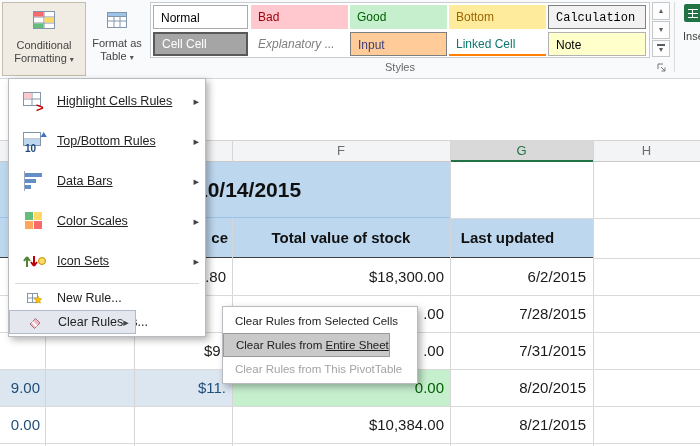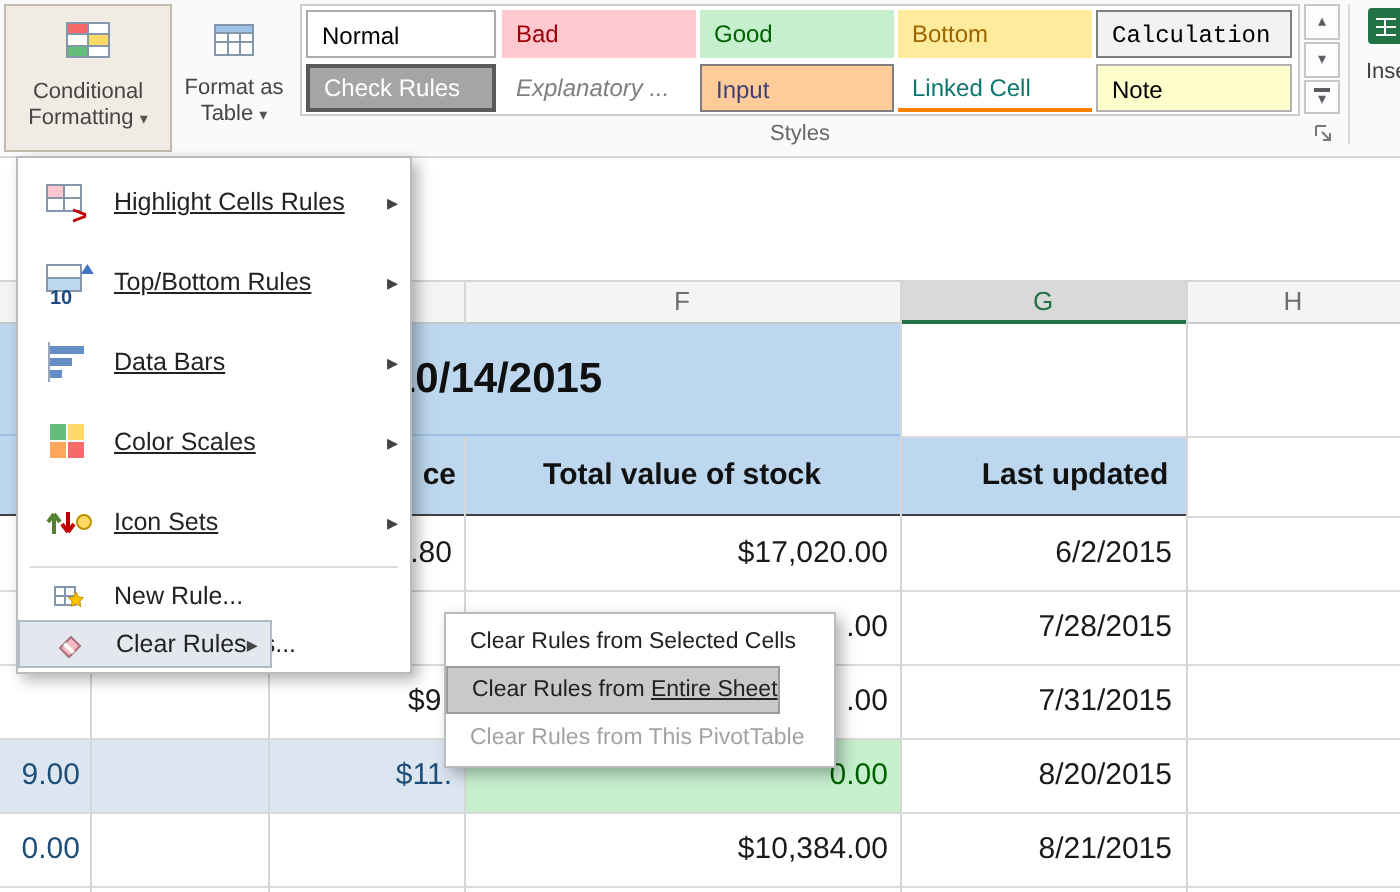--- a/index.html
+++ b/index.html
@@ -18,21 +18,21 @@
   .title-band{position:absolute;left:0;top:162px;width:450px;height:56px;background:#bdd7ee;
               border-bottom:1px solid #9cc3e5;box-sizing:border-box;}
   .title-text{position:absolute;left:196px;top:0;height:55px;line-height:55px;
               font-size:21px;font-weight:bold;color:#101010;white-space:nowrap;}
   .hdr-band{position:absolute;left:0;top:218px;width:593px;height:40px;background:#bdd7ee;
             border-bottom:1px solid #404040;box-sizing:border-box;}
   .hcell{position:absolute;top:218px;height:40px;line-height:40px;font-weight:bold;
          font-size:15px;color:#111;white-space:nowrap;}
   .hCe{left:150px;width:78px;text-align:right;}
   .hF{left:232px;width:218px;text-align:center;}
-  .hG{left:466px;width:143px;text-align:center;}
+  .hG{left:436px;width:143px;text-align:center;}
   .row4-band{position:absolute;left:0;top:369px;width:232px;height:37px;background:#dce6f1;}
   .green-cell{position:absolute;left:232px;top:369px;width:218px;height:37px;background:#c6efce;}
   .cell{position:absolute;height:37px;line-height:37px;font-size:15px;color:#1a1a1a;white-space:nowrap;}
   .cC{left:2px;width:38px;text-align:right;}
   .cE{left:100px;width:126px;text-align:right;}
   .cE3{left:204px;width:60px;text-align:left;}
   .cF{left:240px;width:204px;text-align:right;}
   .cG{left:450px;width:136px;text-align:right;}
   .r1{top:258px}.r2{top:295px}.r3{top:332px}.r4{top:369px}.r5{top:406px}
   .blue{color:#1f4e79;}
@@ -133,21 +133,21 @@
     <div class="hl" style="top:332px;left:0;width:700px"></div>
     <div class="hl" style="top:369px;left:0;width:700px"></div>
     <div class="hl" style="top:406px;left:0;width:700px"></div>
     <div class="hl" style="top:443px;left:0;width:700px"></div>
 
     <span class="hcell hCe">ce</span>
     <span class="hcell hF">Total value of stock</span>
     <span class="hcell hG">Last updated</span>
 
     <span class="cell cE r1">.80</span>
-    <span class="cell cF r1">$17,020.00</span>
+    <span class="cell cF r1">$18,300.00</span>
     <span class="cell cG r1">6/2/2015</span>
 
     <span class="cell cF r2">.00</span>
     <span class="cell cG r2">7/28/2015</span>
 
     <span class="cell cE3 r3">$9</span>
     <span class="cell cF r3">.00</span>
     <span class="cell cG r3">7/31/2015</span>
 
     <span class="cell cC r4 blue">9.00</span>
@@ -191,21 +191,21 @@
       <span class="rbtn-l1">Format as</span>
       <span class="rbtn-l2"><span>Table</span> <span class="dd">▾</span></span>
     </div>
 
     <div class="gallery">
       <div class="chip chip-normal">Normal</div>
       <div class="chip chip-bad">Bad</div>
       <div class="chip chip-good">Good</div>
       <div class="chip chip-neutral">Bottom</div>
       <div class="chip chip-calc">Calculation</div>
-      <div class="chip chip-check">Check Rules</div>
+      <div class="chip chip-check">Cell Cell</div>
       <div class="chip chip-expl">Explanatory ...</div>
       <div class="chip chip-input">Input</div>
       <div class="chip chip-linked">Linked Cell</div>
       <div class="chip chip-note">Note</div>
     </div>
 
     <div class="gsc gsc-up">▴</div>
     <div class="gsc gsc-down">▾</div>
     <div class="gsc gsc-more"><span class="morebar"></span><span>▾</span></div>
 

